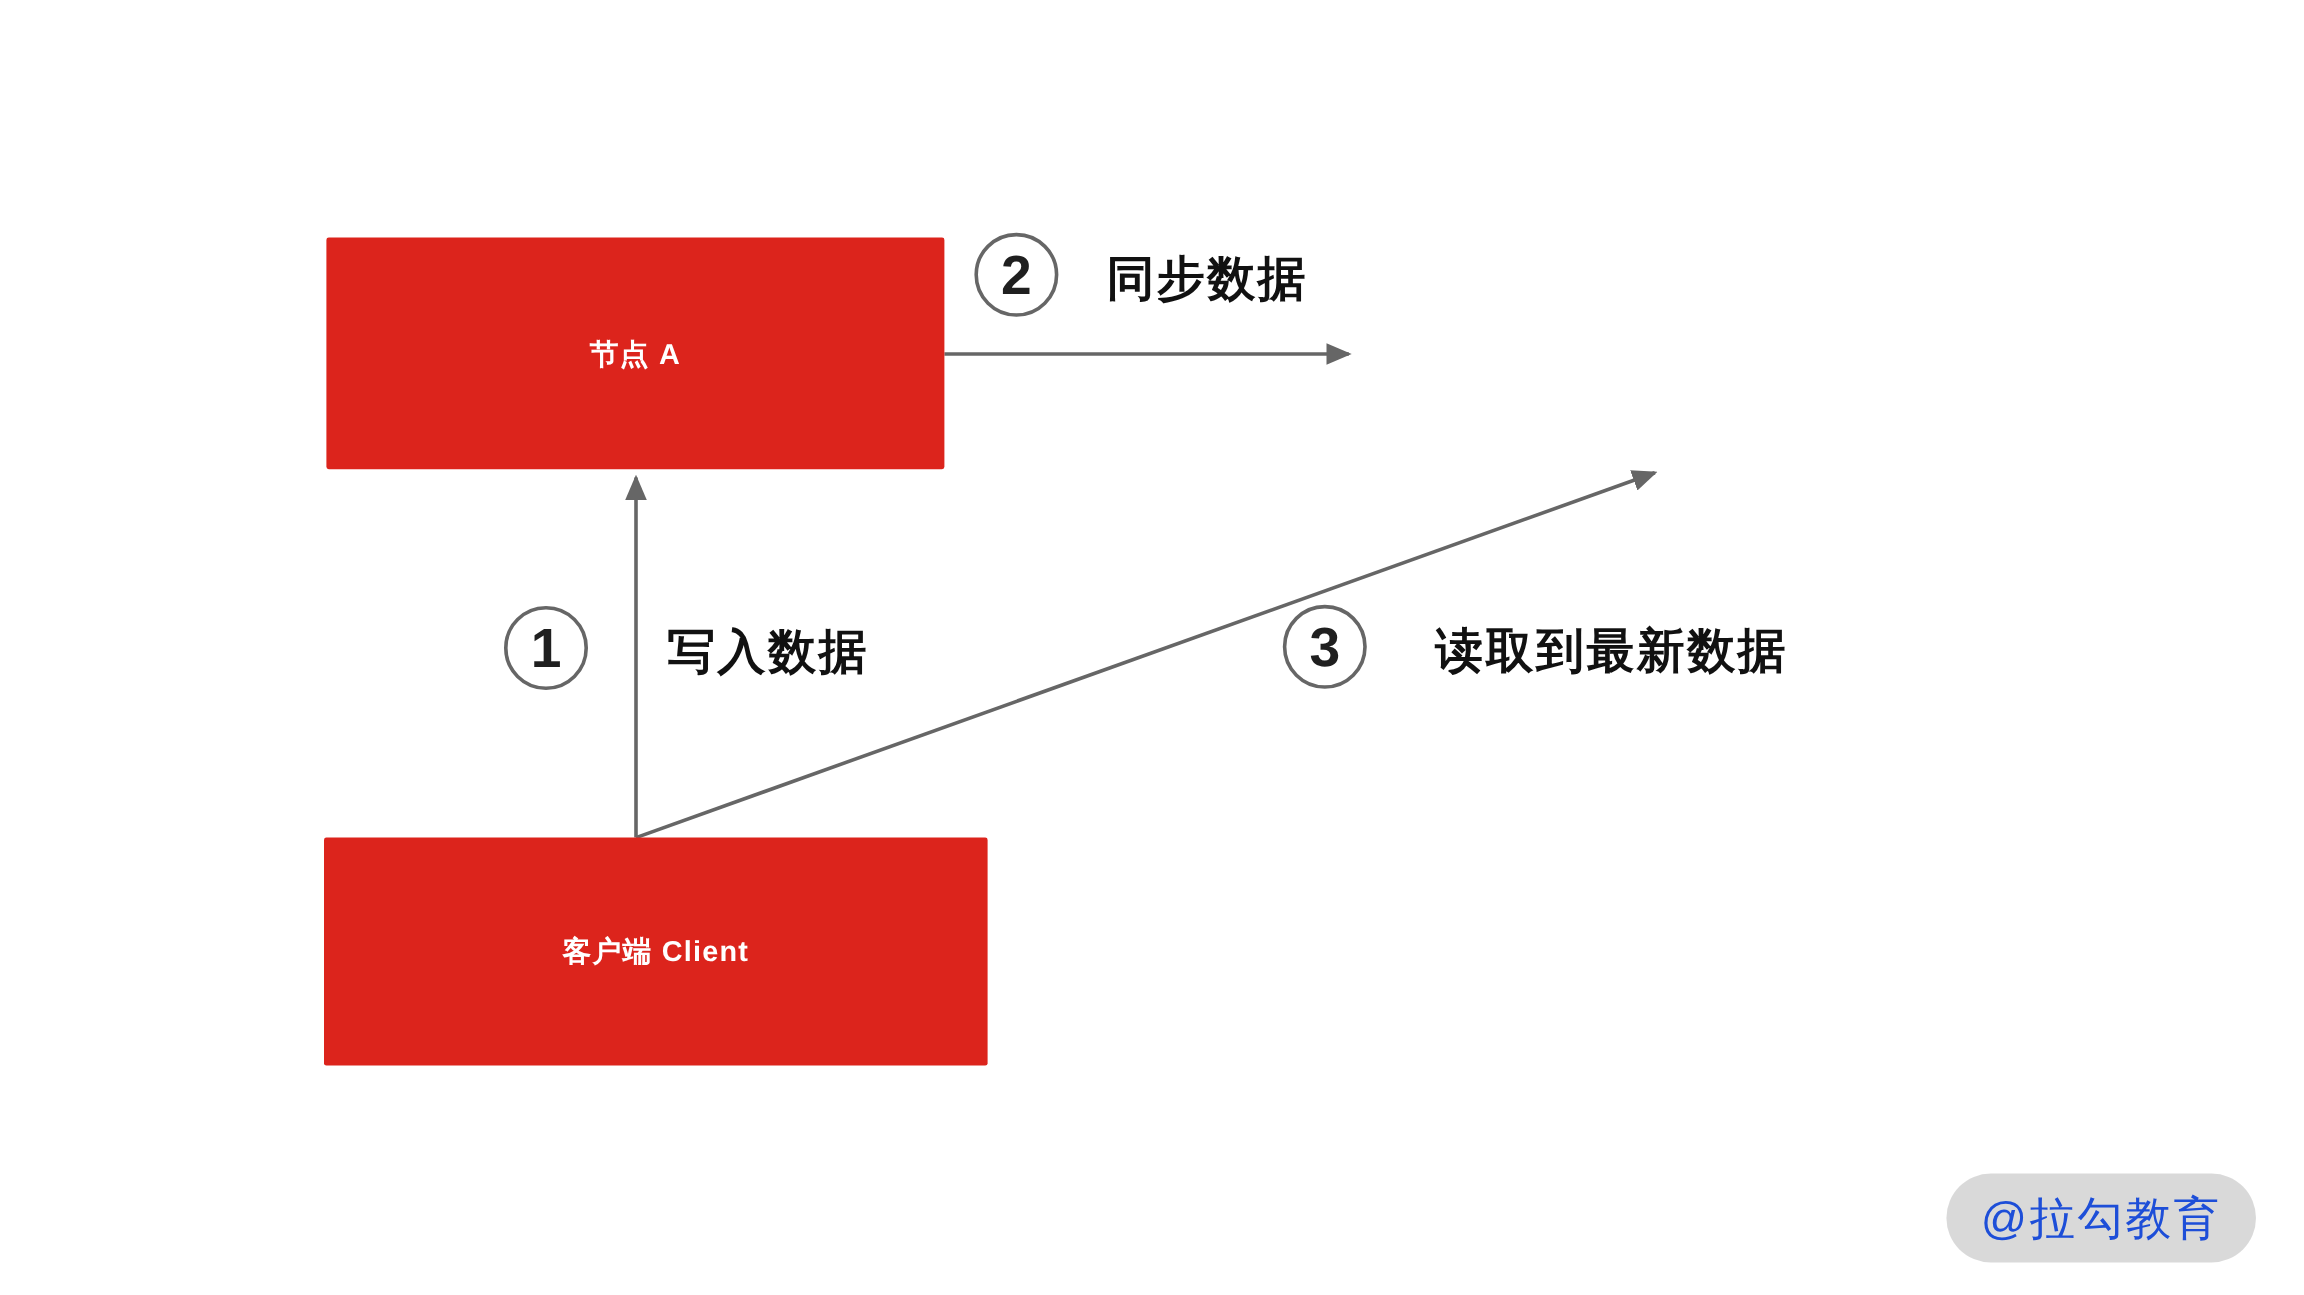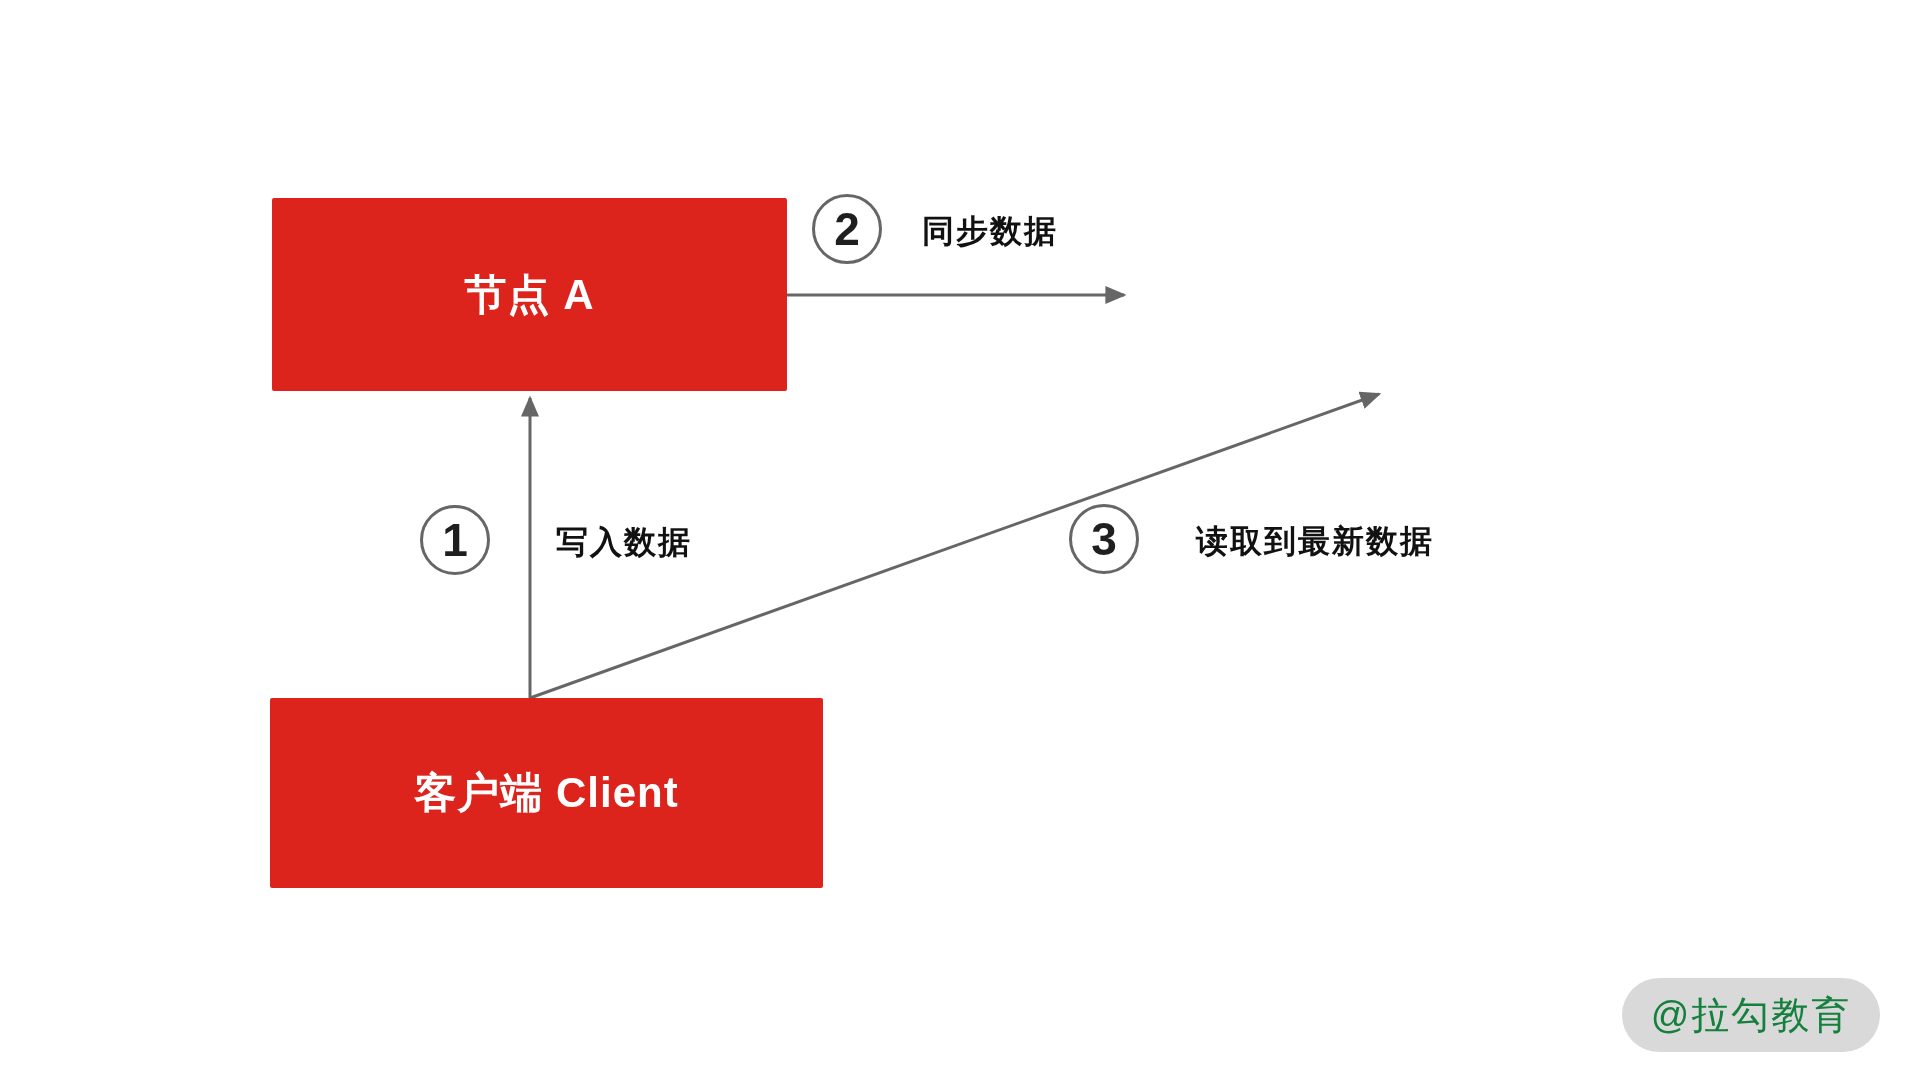--- a/index.html
+++ b/index.html
@@ -25,21 +25,21 @@
   .node {
     position: absolute;
     background: #dc241c;
     border-radius: 2px;
     display: flex;
     align-items: center;
     justify-content: center;
   }
   .node span {
     color: #ffffff;
-    font-size: 42px;
+    font-size: 24px;
     font-weight: 700;
     letter-spacing: 1px;
     white-space: nowrap;
   }
   .node-a   { left: 272px;  top: 198px; width: 515px; height: 193px; }
   .node-a1  { left: 1132px; top: 199px; width: 515px; height: 191px; }
   .client   { left: 270px;  top: 698px; width: 553px; height: 190px; }
 
   .step-circle {
     position: absolute;
@@ -56,21 +56,21 @@
     color: #1f1f1f;
     box-sizing: border-box;
   }
   .c1 { left: 420px;  top: 505px; }
   .c2 { left: 812px;  top: 194px; }
   .c3 { left: 1069px; top: 504px; }
 
   .step-label {
     position: absolute;
     transform: translateY(-50%);
-    font-size: 32px;
+    font-size: 40px;
     font-weight: 700;
     color: #111111;
     white-space: nowrap;
     letter-spacing: 2px;
   }
   .l1 { left: 556px;  top: 543px; }
   .l2 { left: 922px;  top: 232px; }
   .l3 { left: 1196px; top: 542px; }
 
   .watermark {
@@ -78,21 +78,21 @@
     left: 1622px;
     top: 978px;
     width: 258px;
     height: 74px;
     background: rgba(0, 0, 0, 0.15);
     border-radius: 37px;
     display: flex;
     align-items: center;
     justify-content: center;
     font-size: 38px;
-    color: #15803d;
+    color: #1d4ed8;
     letter-spacing: 2px;
     white-space: nowrap;
   }
 </style>
 </head>
 <body>
 
 <div class="canvas">
 
   <svg class="connectors" width="1920" height="1079" viewBox="0 0 1920 1079">

